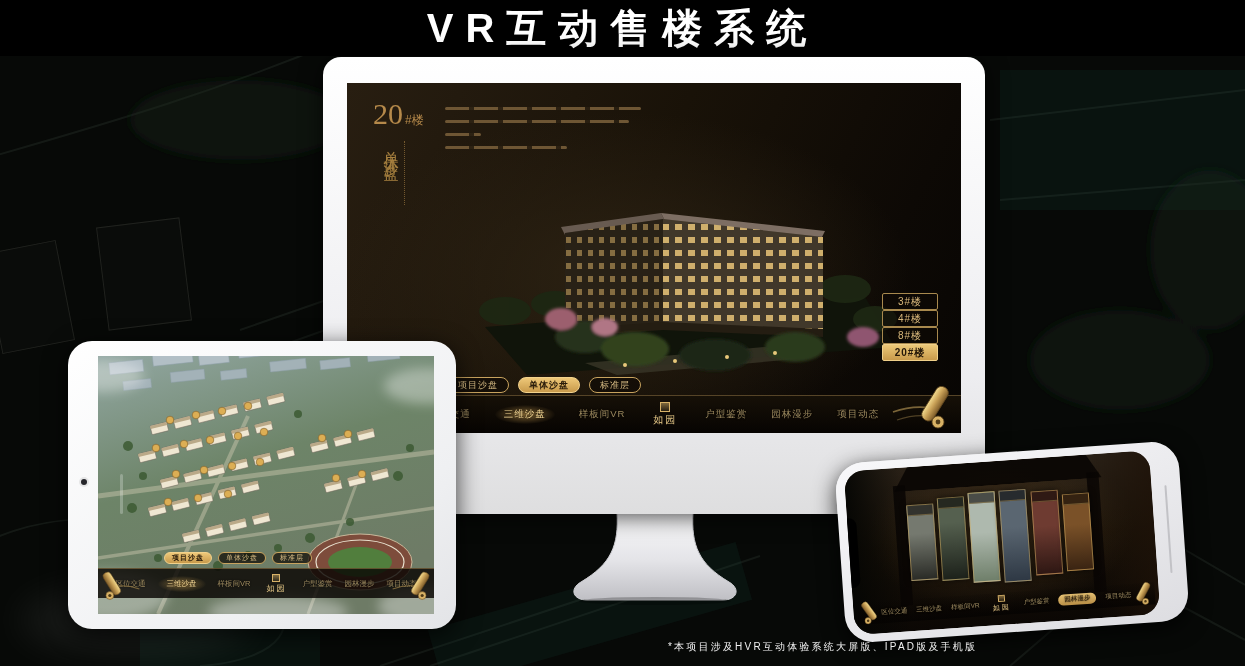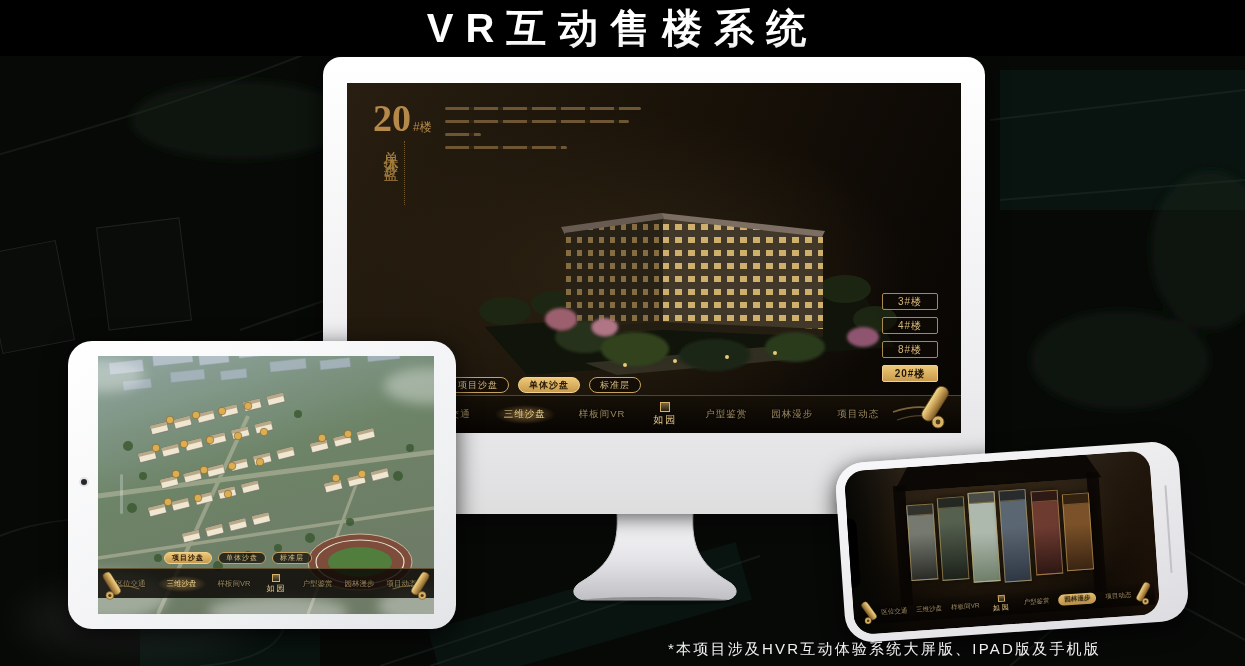--- a/index.html
+++ b/index.html
@@ -20,32 +20,32 @@
   .monitor{left:323px;top:57px;width:662px;height:457px;z-index:2;border-radius:18px;
            background:linear-gradient(#ffffff,#ededf0 70%,#dededf);
            box-shadow:0 3px 22px rgba(0,0,0,.7);}
   .monitor-screen{left:24px;top:26px;width:614px;height:350px;overflow:hidden;
       background:radial-gradient(ellipse at 45% 55%, #2c2213 0%, rgba(0,0,0,0) 60%),
                  linear-gradient(115deg,#281e11 0%,#191208 45%,#0d0905 80%,#070503 100%);}
   .monitor-stand{left:505px;top:512px;width:300px;height:100px;z-index:1;}
 
   
   .m-heading{left:26px;top:16px;color:#b5894a;}
-  .m-num{font-family:"Liberation Serif","DejaVu Serif",serif;font-size:38px;font-weight:700;line-height:1;}
+  .m-num{font-family:"Liberation Serif","DejaVu Serif",serif;font-size:30px;font-weight:400;line-height:1;}
   .m-unit{font-size:12px;margin-left:2px;}
   .m-sub{left:34px;top:56px;writing-mode:vertical-rl;font-family:"Liberation Serif","DejaVu Serif",serif;
          font-size:15px;letter-spacing:5px;color:#a8813f;}
   .m-sub-line{left:57px;top:58px;width:0;height:64px;border-left:1px dotted rgba(150,115,60,.7);}
   
   .m-para{left:98px;top:24px;}
   .m-para .ln{height:3px;border-radius:2px;margin-bottom:10px;filter:blur(.5px);
       background:repeating-linear-gradient(90deg,#6e5634 0 24px,rgba(110,86,52,.15) 24px 29px);}
 
   
-  .floor-btns{left:535px;top:210px;display:flex;flex-direction:column;gap:7px;}
+  .floor-btns{left:535px;top:210px;display:flex;flex-direction:column;gap:0;}
   .floor-btn{width:56px;height:17px;font-size:10px;display:flex;align-items:center;justify-content:center;
       color:#d9b87c;background:rgba(14,10,5,.55);border:1px solid #a8894e;border-radius:2px;letter-spacing:1px;}
   .floor-btn.active{background:linear-gradient(#ecc878,#c89a4b);color:#241708;font-weight:700;border-color:#f0d08a;}
 
   
   .subtabs{display:flex;gap:9px;text-align:right;}
   .m-subtabs{left:100px;top:294px;}
   .pill{height:16px;padding:0 10px;font-size:9px;display:flex;align-items:center;border-radius:9px;
         border:1px solid #c8a35e;color:#d9bd85;background:rgba(16,11,6,.72);letter-spacing:1px;white-space:nowrap;}
   .pill.active{background:linear-gradient(#eec878,#c89a4b);color:#2a1c0a;border-color:#f2d28c;font-weight:700;}
@@ -95,21 +95,21 @@
   .ph-shadow-r{right:0;top:0;bottom:0;width:60px;background:linear-gradient(270deg,rgba(30,18,8,.75),rgba(30,18,8,0));}
   .ph-panel{width:27px;border:1px solid rgba(205,170,95,.55);box-shadow:0 0 6px rgba(0,0,0,.7);}
   .ph-panel::before{content:"";display:block;height:9px;background:rgba(5,3,1,.6);
       border-bottom:1px solid rgba(205,170,95,.4);}
   .p-nav{left:4px;right:4px;bottom:10px;height:22px;gap:9px;background:linear-gradient(rgba(10,7,3,.15),rgba(4,2,1,.7));border-top:none;}
   .p-nav .nav-item{font-size:6.5px;letter-spacing:0;}
   .p-nav .nav-item.active{background:linear-gradient(#e6c173,#b98f47);color:#241708;border-radius:8px;padding:1px 6px;}
   .p-nav .nav-logo-label{font-size:7px;}
   .p-nav .seal-icon{width:7px;height:7px;}
 
-  .footnote{left:668px;top:640px;color:#f0f0f0;font-size:15px;letter-spacing:2.2px;z-index:4;}
+  .footnote{left:668px;top:640px;color:#f0f0f0;font-size:10px;letter-spacing:2.2px;z-index:4;}
 </style>
 </head>
 <body>
 
 <div class="stage">
 
   <svg width="0" height="0" style="position:absolute">
     <defs>
       <linearGradient id="goldroll" x1="0" y1="0" x2="1" y2="0">
         <stop offset="0" stop-color="#f4dc90"></stop>

